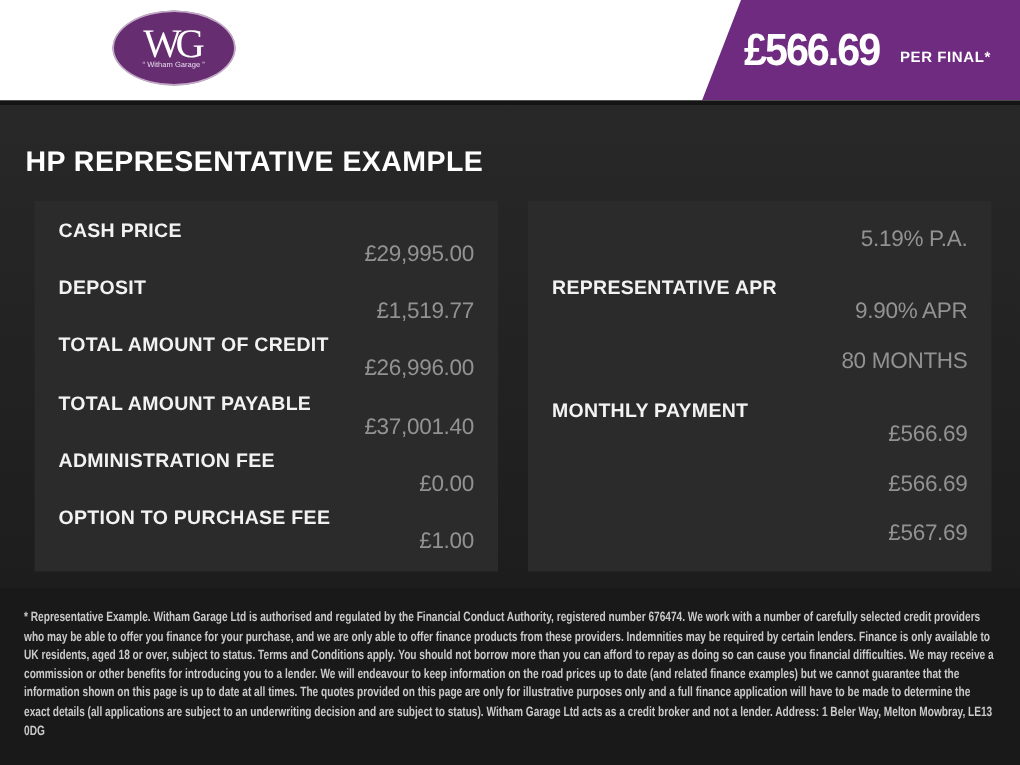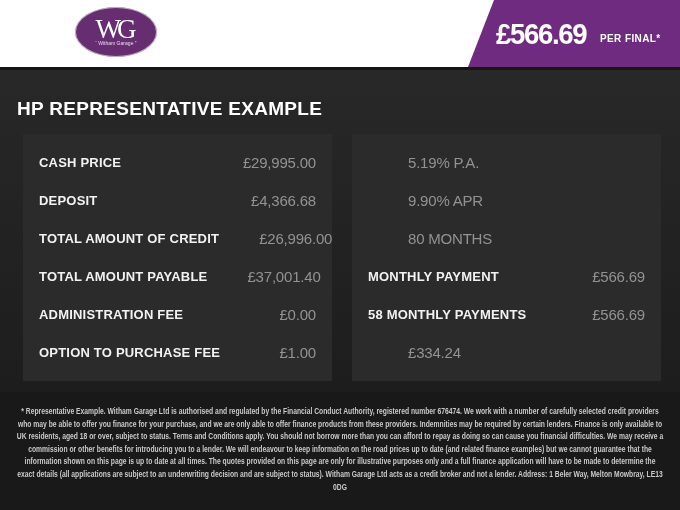--- a/index.html
+++ b/index.html
@@ -64,38 +64,37 @@
   }
   .panel {
     position:absolute; top:64px; width:309px; height:247px;
     background:var(--panel-bg,#2b2b2b);
     display:flex; flex-direction:column; justify-content:space-around;
     padding:9px 16px;
   }
   .panel.left  { left:23px; }
   .panel.right { left:352px; }
   .row {
-    display:flex; justify-content:space-between; align-items:center;
+    display:flex; justify-content:space-between; flex-direction:column;
   }
   .lbl {
     color:var(--label-color,#f2f2f2); font-weight:bold; font-size:13px;
     letter-spacing:.2px; white-space:nowrap;
   }
   .val {
     color:var(--value-color,#929292); font-size:15px;
     letter-spacing:-.2px; white-space:nowrap; text-align:right;margin-left:40px;
   }
 
   
   .footer {
     position:absolute; top:392px; left:0; width:680px; height:118px;
     background:var(--footer-bg,#191919);
     padding:13px 0 0 16px;
     overflow:hidden;
-    text-align:center;
   }
   .disclaimer {
     width:864px;
     transform:scaleX(0.75); transform-origin:0 0;
     color:#c9c9c9; font-size:9px; font-weight:bold; line-height:12.6px;
   }
 </style>
 </head>
 <body>
 
@@ -114,21 +113,21 @@
 
   <div class="main">
     <div class="heading">HP REPRESENTATIVE EXAMPLE</div>
     <div class="panel left">
         <div class="row">
           <span class="lbl">CASH PRICE</span>
           <span class="val">£29,995.00</span>
         </div>
         <div class="row">
           <span class="lbl">DEPOSIT</span>
-          <span class="val">£4,366.68</span>
+          <span class="val">£1,519.77</span>
         </div>
         <div class="row">
           <span class="lbl">TOTAL AMOUNT OF CREDIT</span>
           <span class="val">£26,996.00</span>
         </div>
         <div class="row">
           <span class="lbl">TOTAL AMOUNT PAYABLE</span>
           <span class="val">£37,001.40</span>
         </div>
         <div class="row">
@@ -138,35 +137,35 @@
         <div class="row">
           <span class="lbl">OPTION TO PURCHASE FEE</span>
           <span class="val">£1.00</span>
         </div>
       </div>
     <div class="panel right">
         <div class="row">
           <span class="val">5.19% P.A.</span>
         </div>
         <div class="row">
+          <span class="lbl">REPRESENTATIVE APR</span>
           <span class="val">9.90% APR</span>
         </div>
         <div class="row">
           <span class="val">80 MONTHS</span>
         </div>
         <div class="row">
           <span class="lbl">MONTHLY PAYMENT</span>
           <span class="val">£566.69</span>
         </div>
         <div class="row">
-          <span class="lbl">58 MONTHLY PAYMENTS</span>
           <span class="val">£566.69</span>
         </div>
         <div class="row">
-          <span class="val">£334.24</span>
+          <span class="val">£567.69</span>
         </div>
       </div>
   </div>
 
   <div class="footer">
     <div class="disclaimer">* Representative Example. Witham Garage Ltd is authorised and regulated by the Financial Conduct Authority, registered number 676474. We work with a number of carefully selected credit providers who may be able to offer you finance for your purchase, and we are only able to offer finance products from these providers. Indemnities may be required by certain lenders. Finance is only available to UK residents, aged 18 or over, subject to status. Terms and Conditions apply. You should not borrow more than you can afford to repay as doing so can cause you financial difficulties. We may receive a commission or other benefits for introducing you to a lender. We will endeavour to keep information on the road prices up to date (and related finance examples) but we cannot guarantee that the information shown on this page is up to date at all times. The quotes provided on this page are only for illustrative purposes only and a full finance application will have to be made to determine the exact details (all applications are subject to an underwriting decision and are subject to status). Witham Garage Ltd acts as a credit broker and not a lender. Address: 1 Beler Way, Melton Mowbray, LE13 0DG</div>
   </div>
 
 </div>
 

